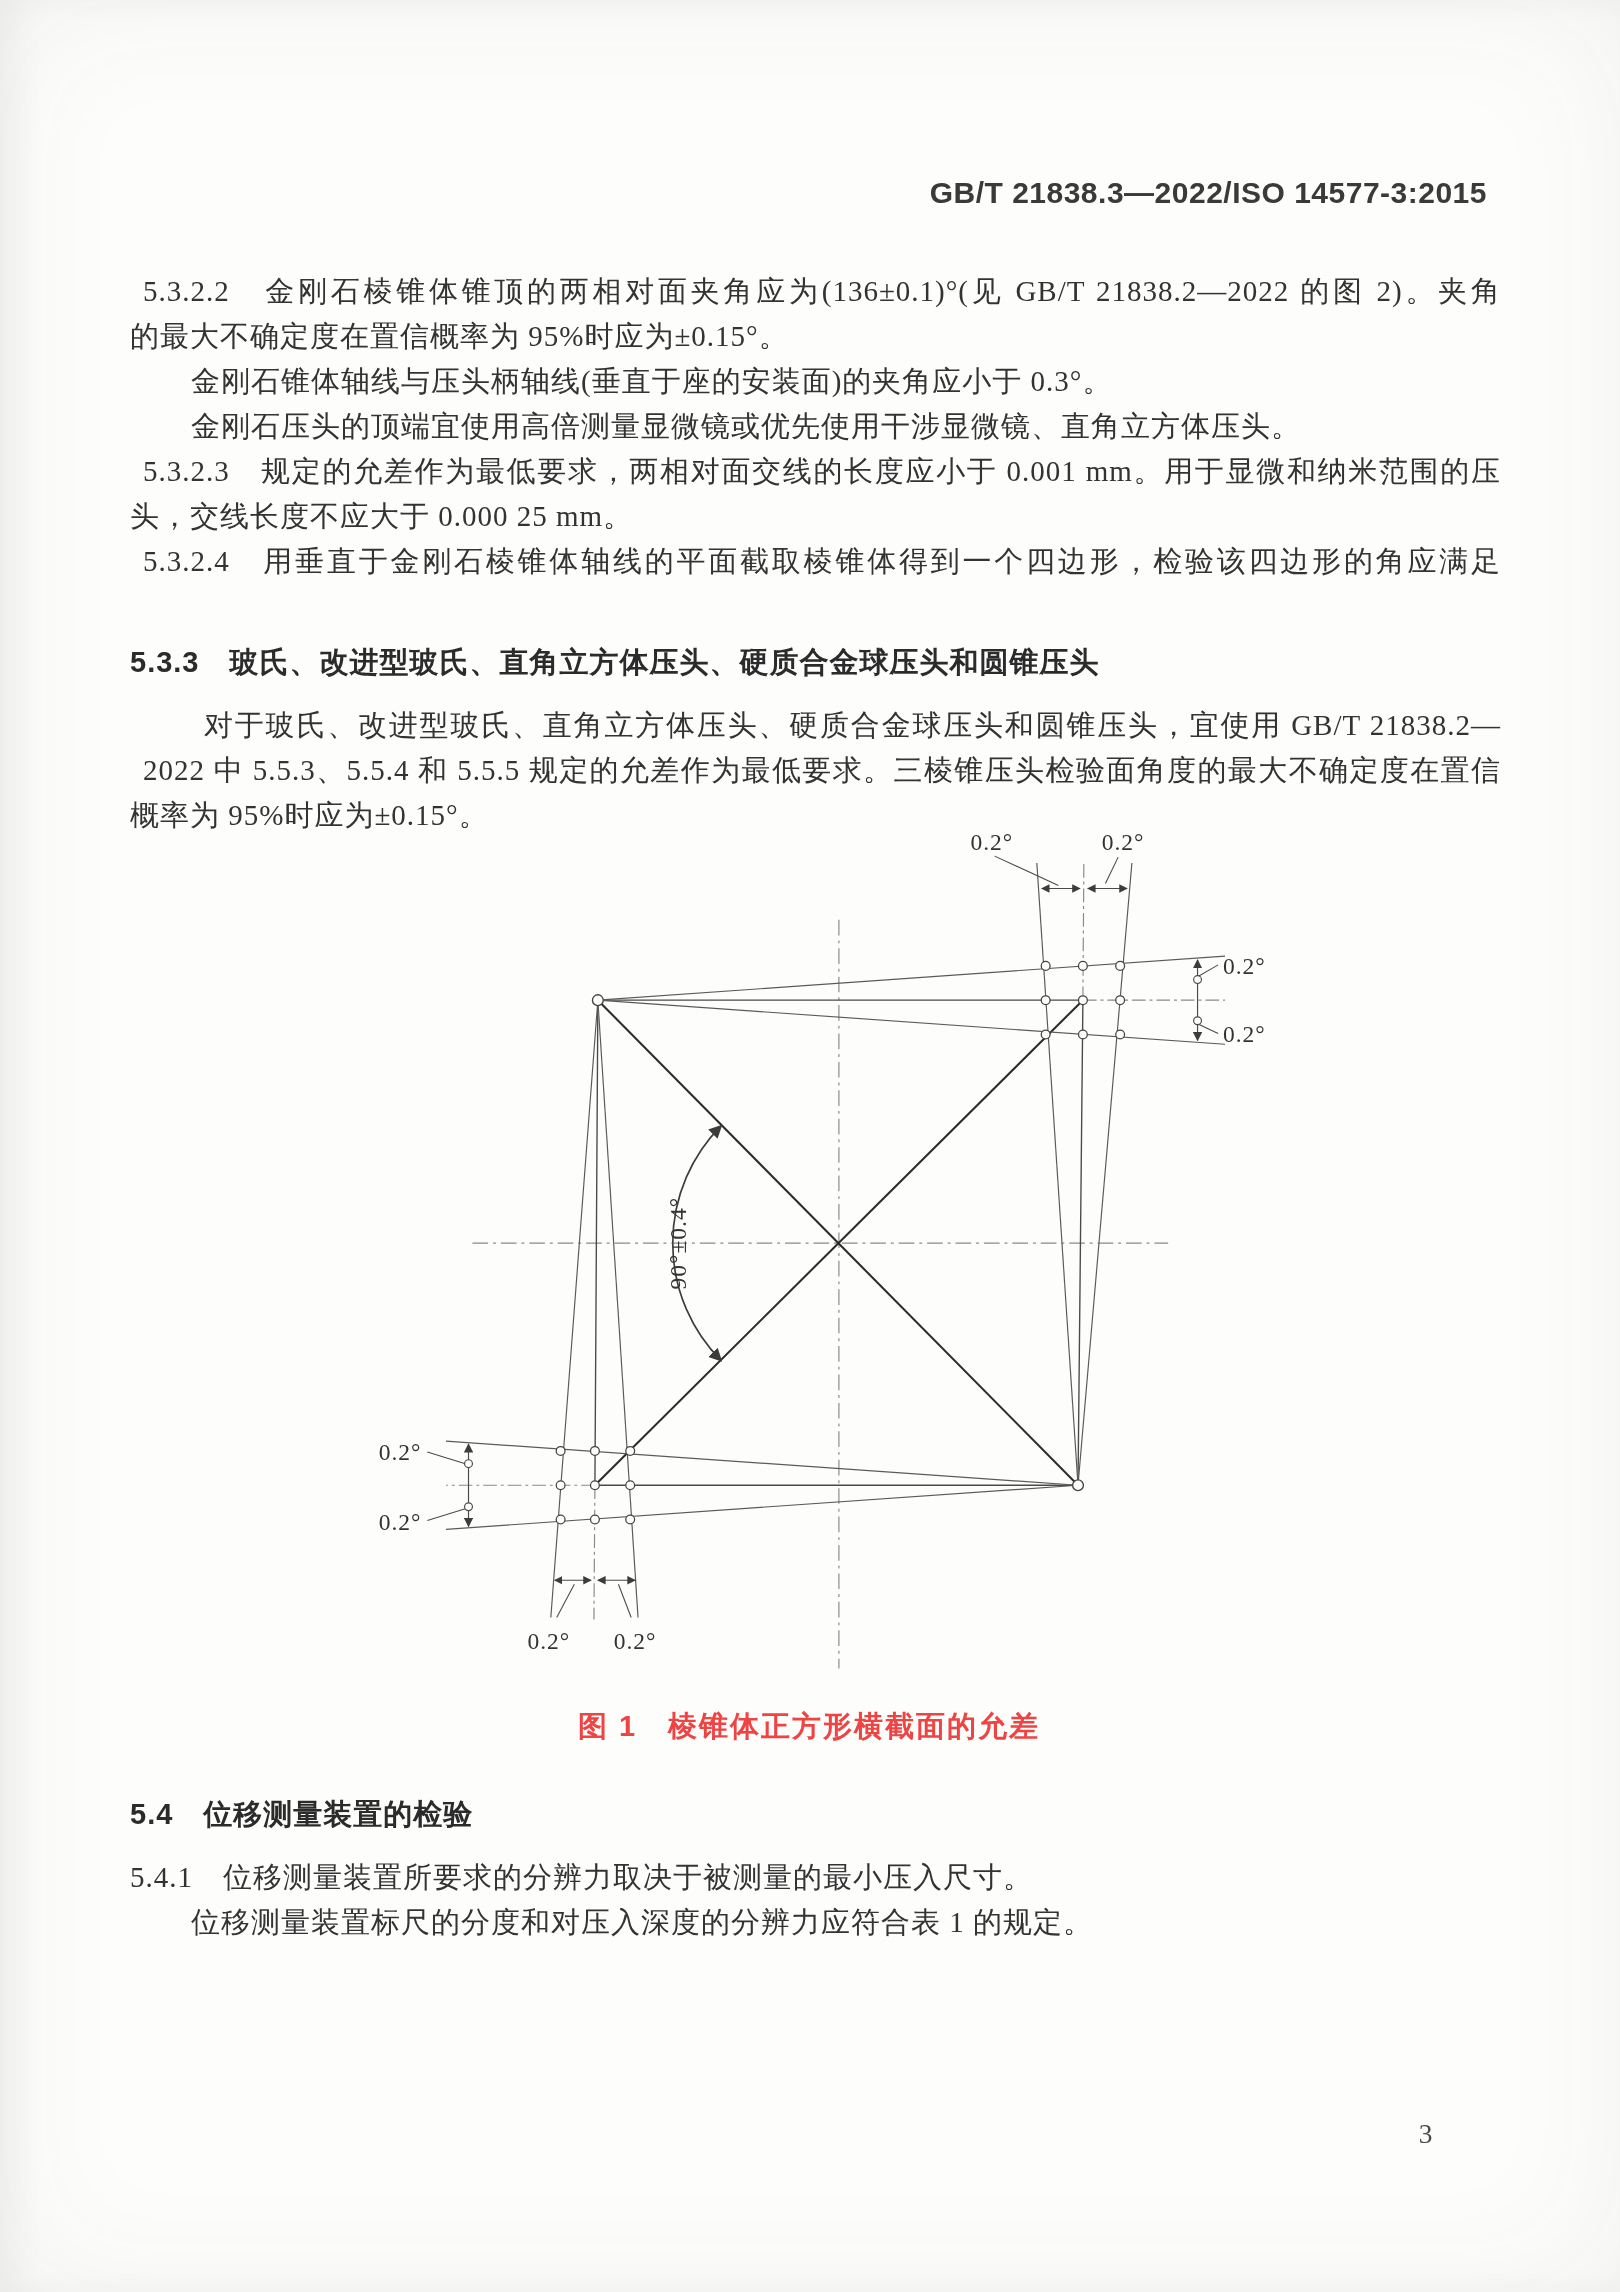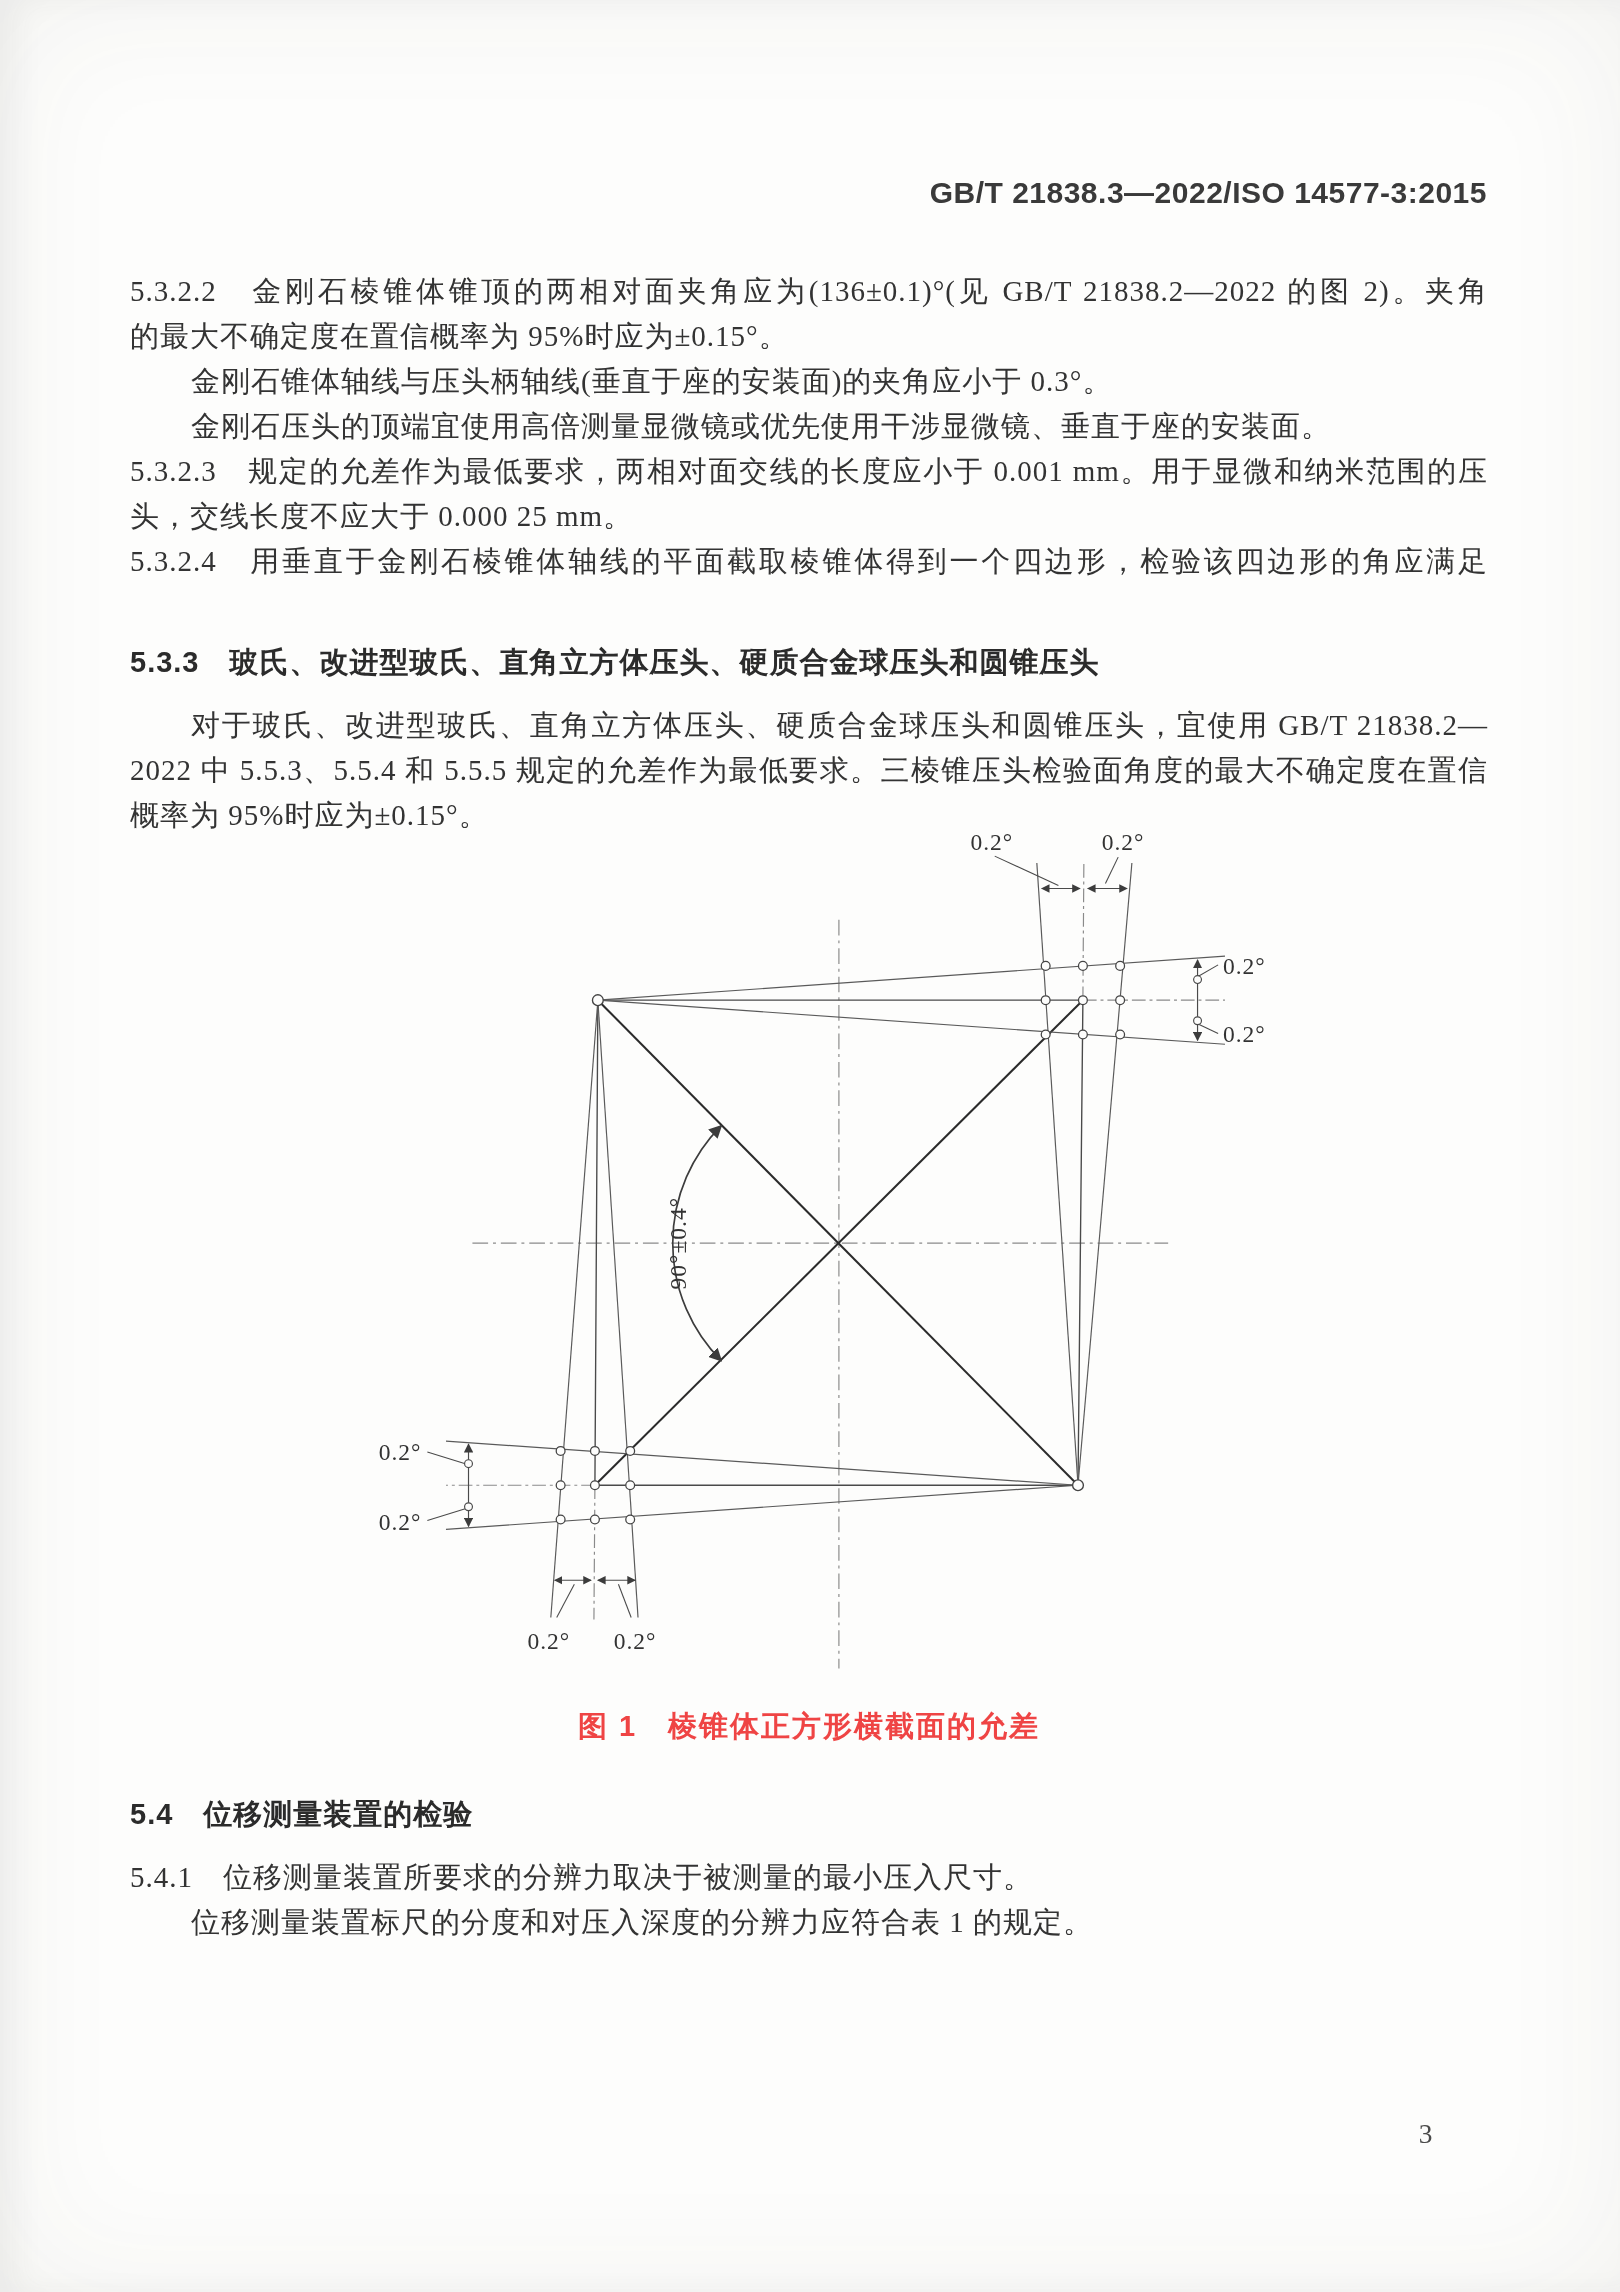--- a/index.html
+++ b/index.html
@@ -16,21 +16,21 @@
   .hdr{
     position:absolute;top:176px;right:133px;
     font-family:"Liberation Sans","DejaVu Sans",sans-serif;
     font-weight:bold;font-size:30px;letter-spacing:0.5px;color:#3a3a3a;
   }
   .ln{
     position:absolute;left:130px;width:1358px;
     font-size:29px;line-height:39px;letter-spacing:1px;
     white-space:normal;box-sizing:border-box;color:#333;
   }
-  .just{text-align:justify;text-align-last:justify;}
+  .just{text-align:justify;text-align-last:justify;margin-left:13px;}
   .ind{padding-left:61px;}
   .hd{
     font-family:"Liberation Sans","DejaVu Sans",sans-serif;
     font-weight:bold;color:#2b2b2b;letter-spacing:1px;
   }
   .caption{
     position:absolute;left:130px;width:1358px;text-align:center;
     font-family:"Liberation Sans","DejaVu Sans",sans-serif;
     font-weight:bold;font-size:29px;letter-spacing:2px;color:#ef4444;
   }
@@ -47,21 +47,21 @@
 </head>
 <body>
 
 <div class="page">
 
   <div class="hdr">GB/T 21838.3—2022/ISO 14577-3:2015</div>
 
   <div class="ln just" style="top:272px">5.3.2.2　金刚石棱锥体锥顶的两相对面夹角应为(136±0.1)°(见 GB/T 21838.2—2022 的图 2)。夹角</div>
   <div class="ln" style="top:317px">的最大不确定度在置信概率为 95%时应为±0.15°。</div>
   <div class="ln ind" style="top:362px">金刚石锥体轴线与压头柄轴线(垂直于座的安装面)的夹角应小于 0.3°。</div>
-  <div class="ln ind" style="top:407px">金刚石压头的顶端宜使用高倍测量显微镜或优先使用干涉显微镜、垂直于座的安装面。</div>
+  <div class="ln ind" style="top:407px">金刚石压头的顶端宜使用高倍测量显微镜或优先使用干涉显微镜、直角立方体压头。</div>
   <div class="ln just" style="top:452px">5.3.2.3　规定的允差作为最低要求，两相对面交线的长度应小于 0.001 mm。用于显微和纳米范围的压</div>
   <div class="ln" style="top:497px">头，交线长度不应大于 0.000 25 mm。</div>
   <div class="ln just" style="top:542px">5.3.2.4　用垂直于金刚石棱锥体轴线的平面截取棱锥体得到一个四边形，检验该四边形的角应满足</div>
 
   <div class="ln hd" style="top:643px">5.3.3　玻氏、改进型玻氏、直角立方体压头、硬质合金球压头和圆锥压头</div>
 
   <div class="ln just ind" style="top:706px">对于玻氏、改进型玻氏、直角立方体压头、硬质合金球压头和圆锥压头，宜使用 GB/T 21838.2—</div>
   <div class="ln just" style="top:751px">2022 中 5.5.3、5.5.4 和 5.5.5 规定的允差作为最低要求。三棱锥压头检验面角度的最大不确定度在置信</div>
   <div class="ln" style="top:796px">概率为 95%时应为±0.15°。</div>
 

